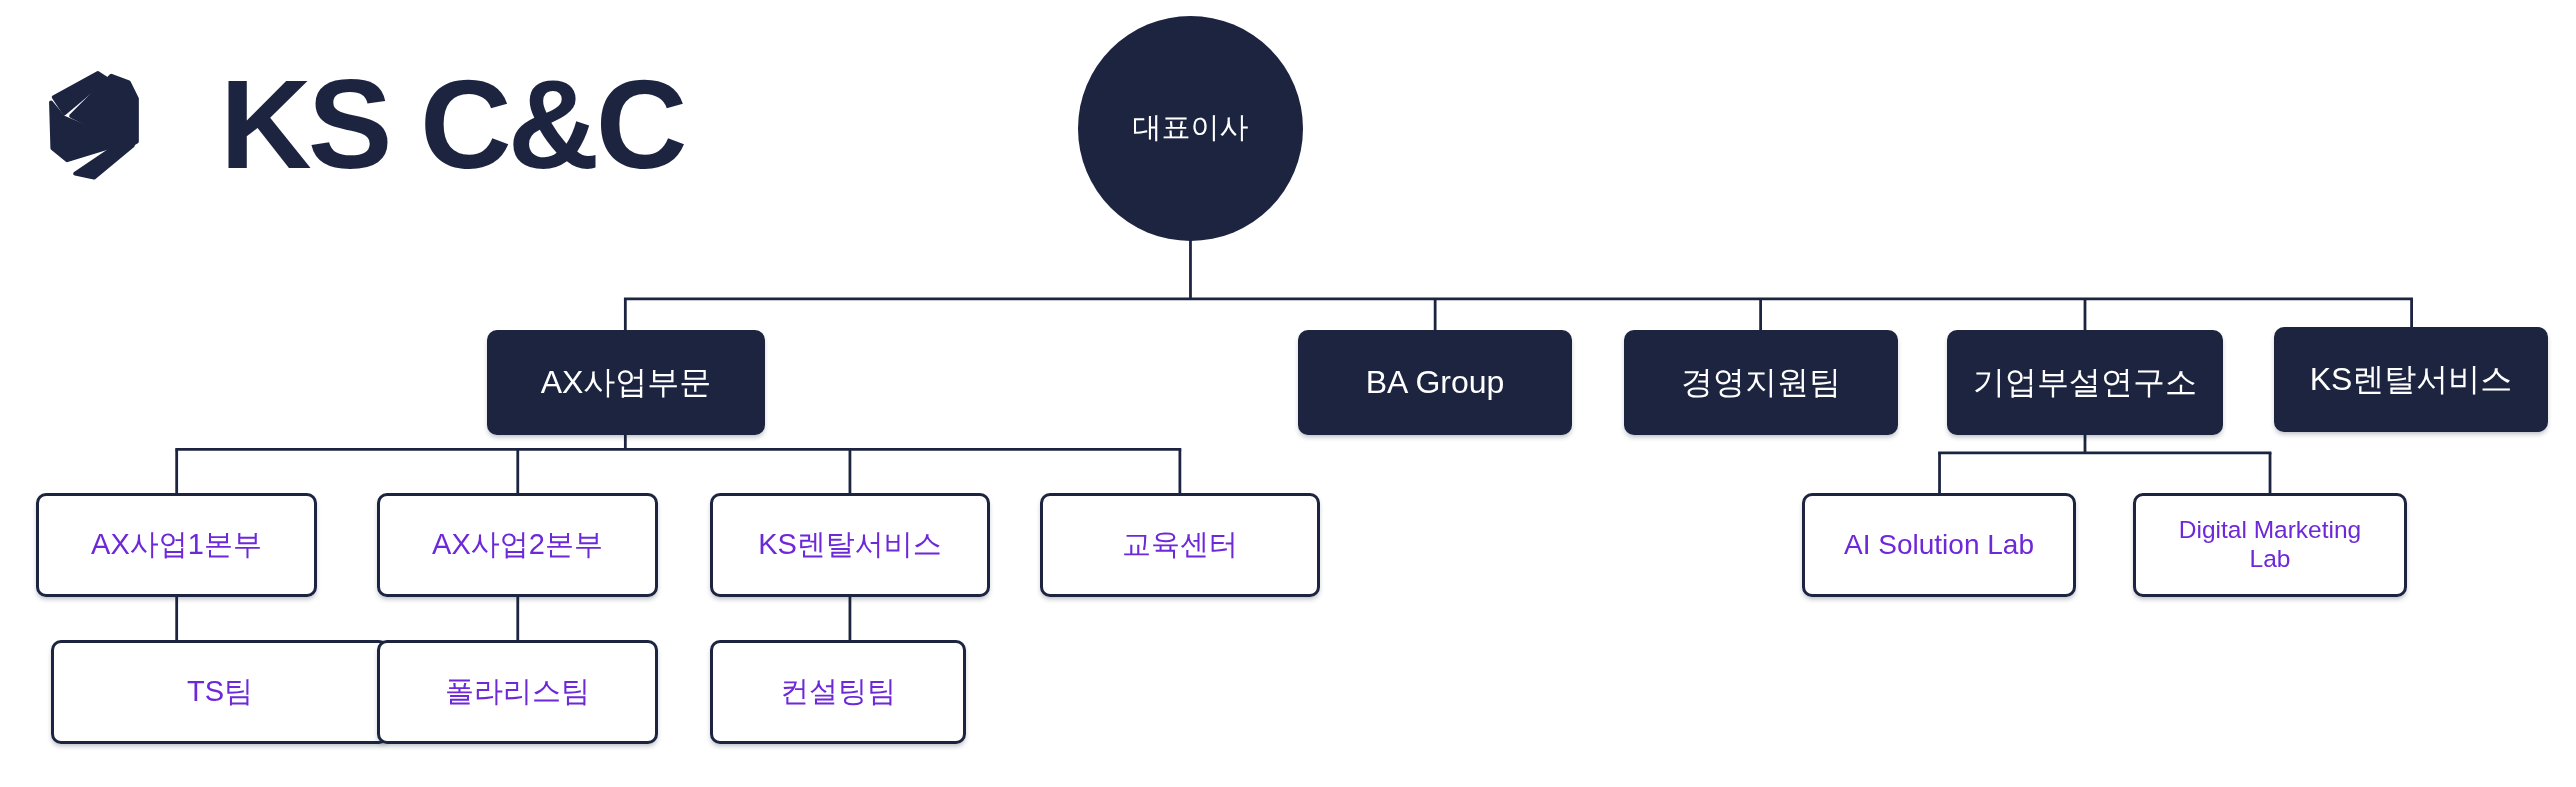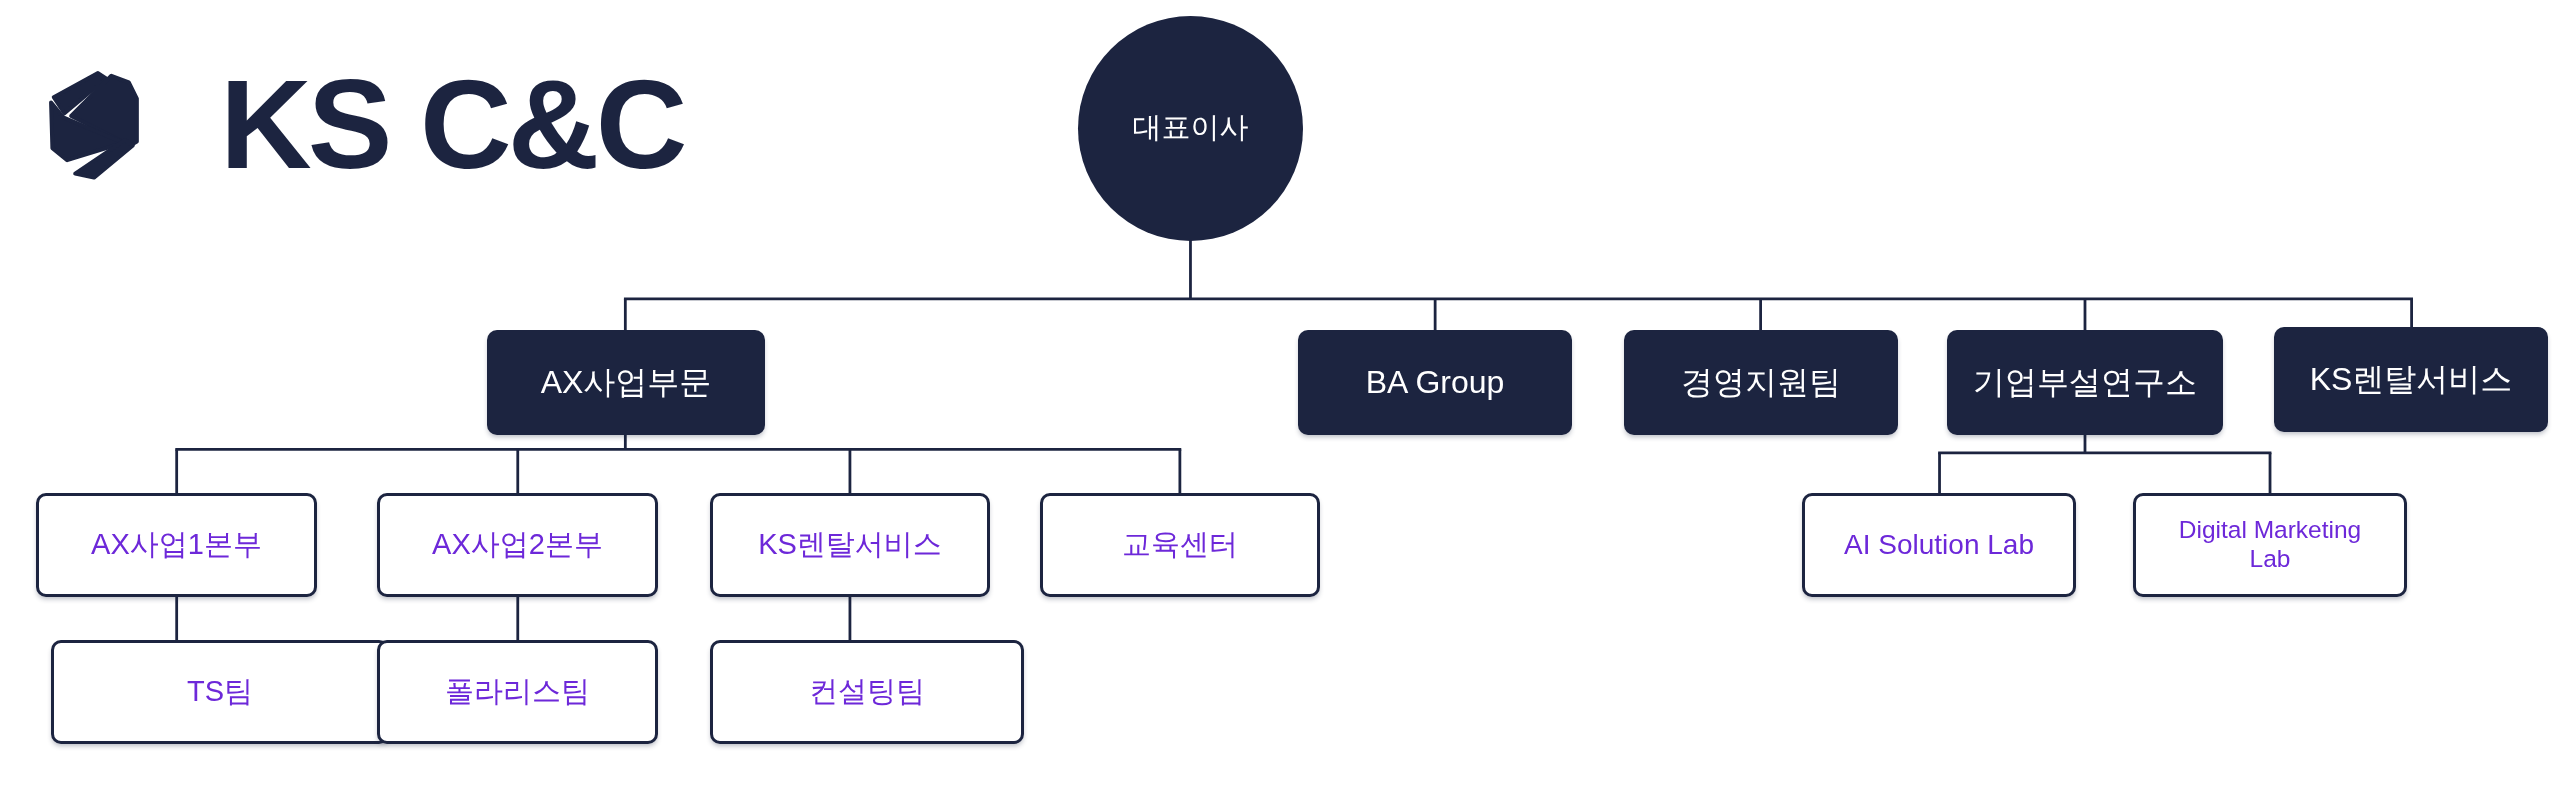--- a/index.html
+++ b/index.html
@@ -106,16 +106,16 @@
 
   <div class="node outlined" style="left:36px;top:493px;width:281px;height:104px;">AX사업1본부</div>
   <div class="node outlined" style="left:377px;top:493px;width:281px;height:104px;">AX사업2본부</div>
   <div class="node outlined" style="left:710px;top:493px;width:280px;height:104px;">KS렌탈서비스</div>
   <div class="node outlined" style="left:1040px;top:493px;width:280px;height:104px;">교육센터</div>
   <div class="node outlined wrap2" style="left:2133px;top:493px;width:274px;height:104px;">Digital Marketing Lab</div>
   <div class="node outlined lab" style="left:1802px;top:493px;width:274px;height:104px;">AI Solution Lab</div>
 
   <div class="node outlined" style="left:36px;top:640px;width:338px;height:104px;margin-left:15px;">TS팀</div>
   <div class="node outlined" style="left:377px;top:640px;width:281px;height:104px;">폴라리스팀</div>
-  <div class="node outlined" style="left:710px;top:640px;width:314px;height:104px;">컨설팅팀</div>
+  <div class="node outlined" style="left:710px;top:640px;width:256px;height:104px;">컨설팅팀</div>
 
 </div>
 
 
 </body></html>

